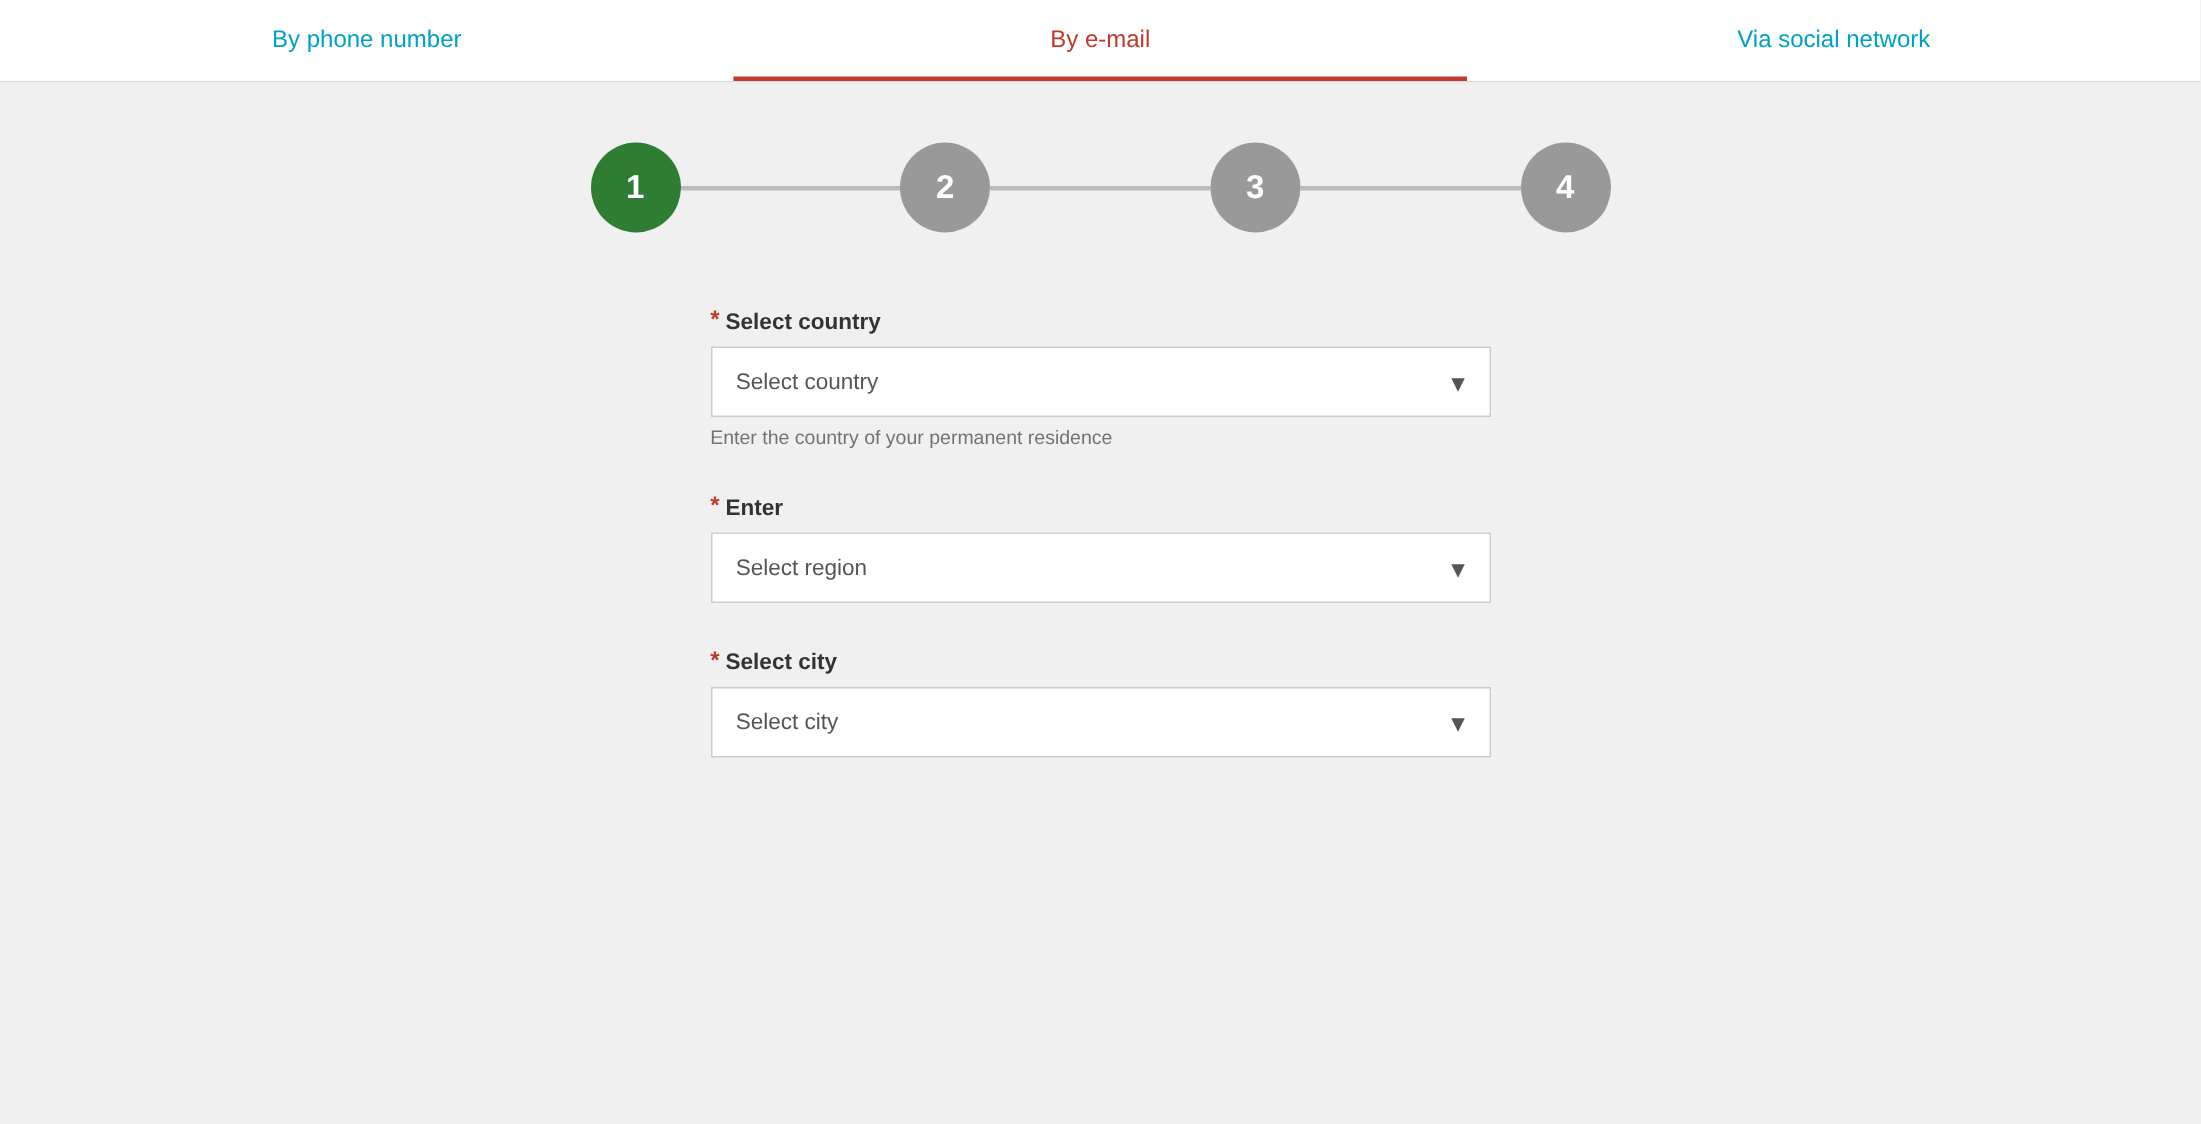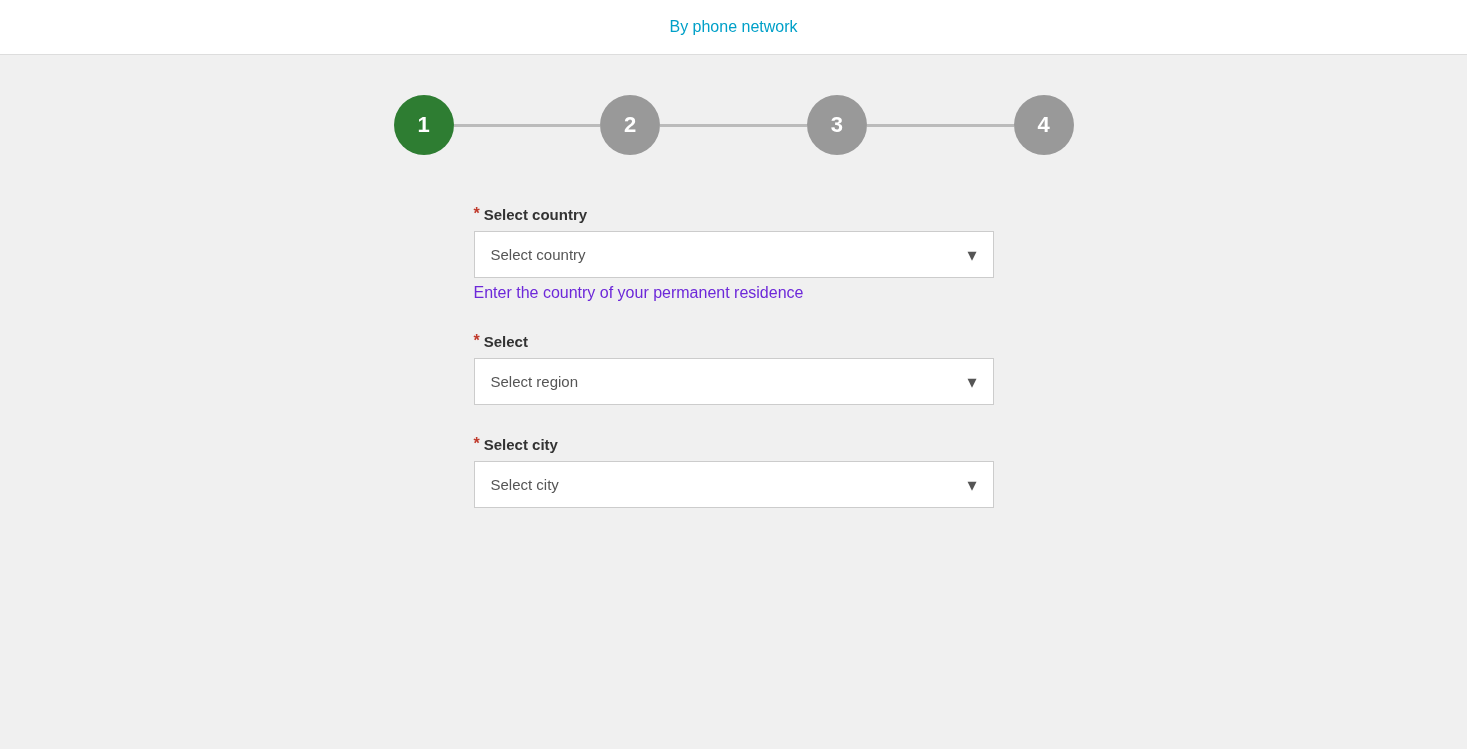--- a/index.html
+++ b/index.html
@@ -139,29 +139,31 @@
       right: 16px;
       top: 50%;
       transform: translateY(-50%);
       pointer-events: none;
       color: #555;
       font-size: 18px;
     }
 
     .form-hint {
       margin-top: 6px;
-      font-size: 16px;
-      color: #6d28d9;
+      font-size: 13px;
+      color: #737373;
     }
   </style>
 </head>
 <body>
 
 <div class="tabs-container">
-  <div class="tab">By phone network</div>
+  <div class="tab">By phone number</div>
+  <div class="tab active">By e-mail</div>
+  <div class="tab">Via social network</div>
 </div>
 
 <div class="main-content">
 
   <div class="stepper">
     <div class="step-circle active">1</div>
     <div class="step-line"></div>
     <div class="step-circle">2</div>
     <div class="step-line"></div>
     <div class="step-circle">3</div>
@@ -181,21 +183,21 @@
           <option value="">Select country</option>
         </select>
         <span class="select-chevron">▾</span>
       </div>
       <div class="form-hint">Enter the country of your permanent residence</div>
     </div>
 
     <div class="form-group">
       <div class="form-label">
         <span class="required-star">*</span>
-        <span>Select</span>
+        <span>Enter</span>
       </div>
       <div class="form-select-wrapper">
         <select class="form-select">
           <option value="">Select region</option>
         </select>
         <span class="select-chevron">▾</span>
       </div>
     </div>
 
     <div class="form-group">

